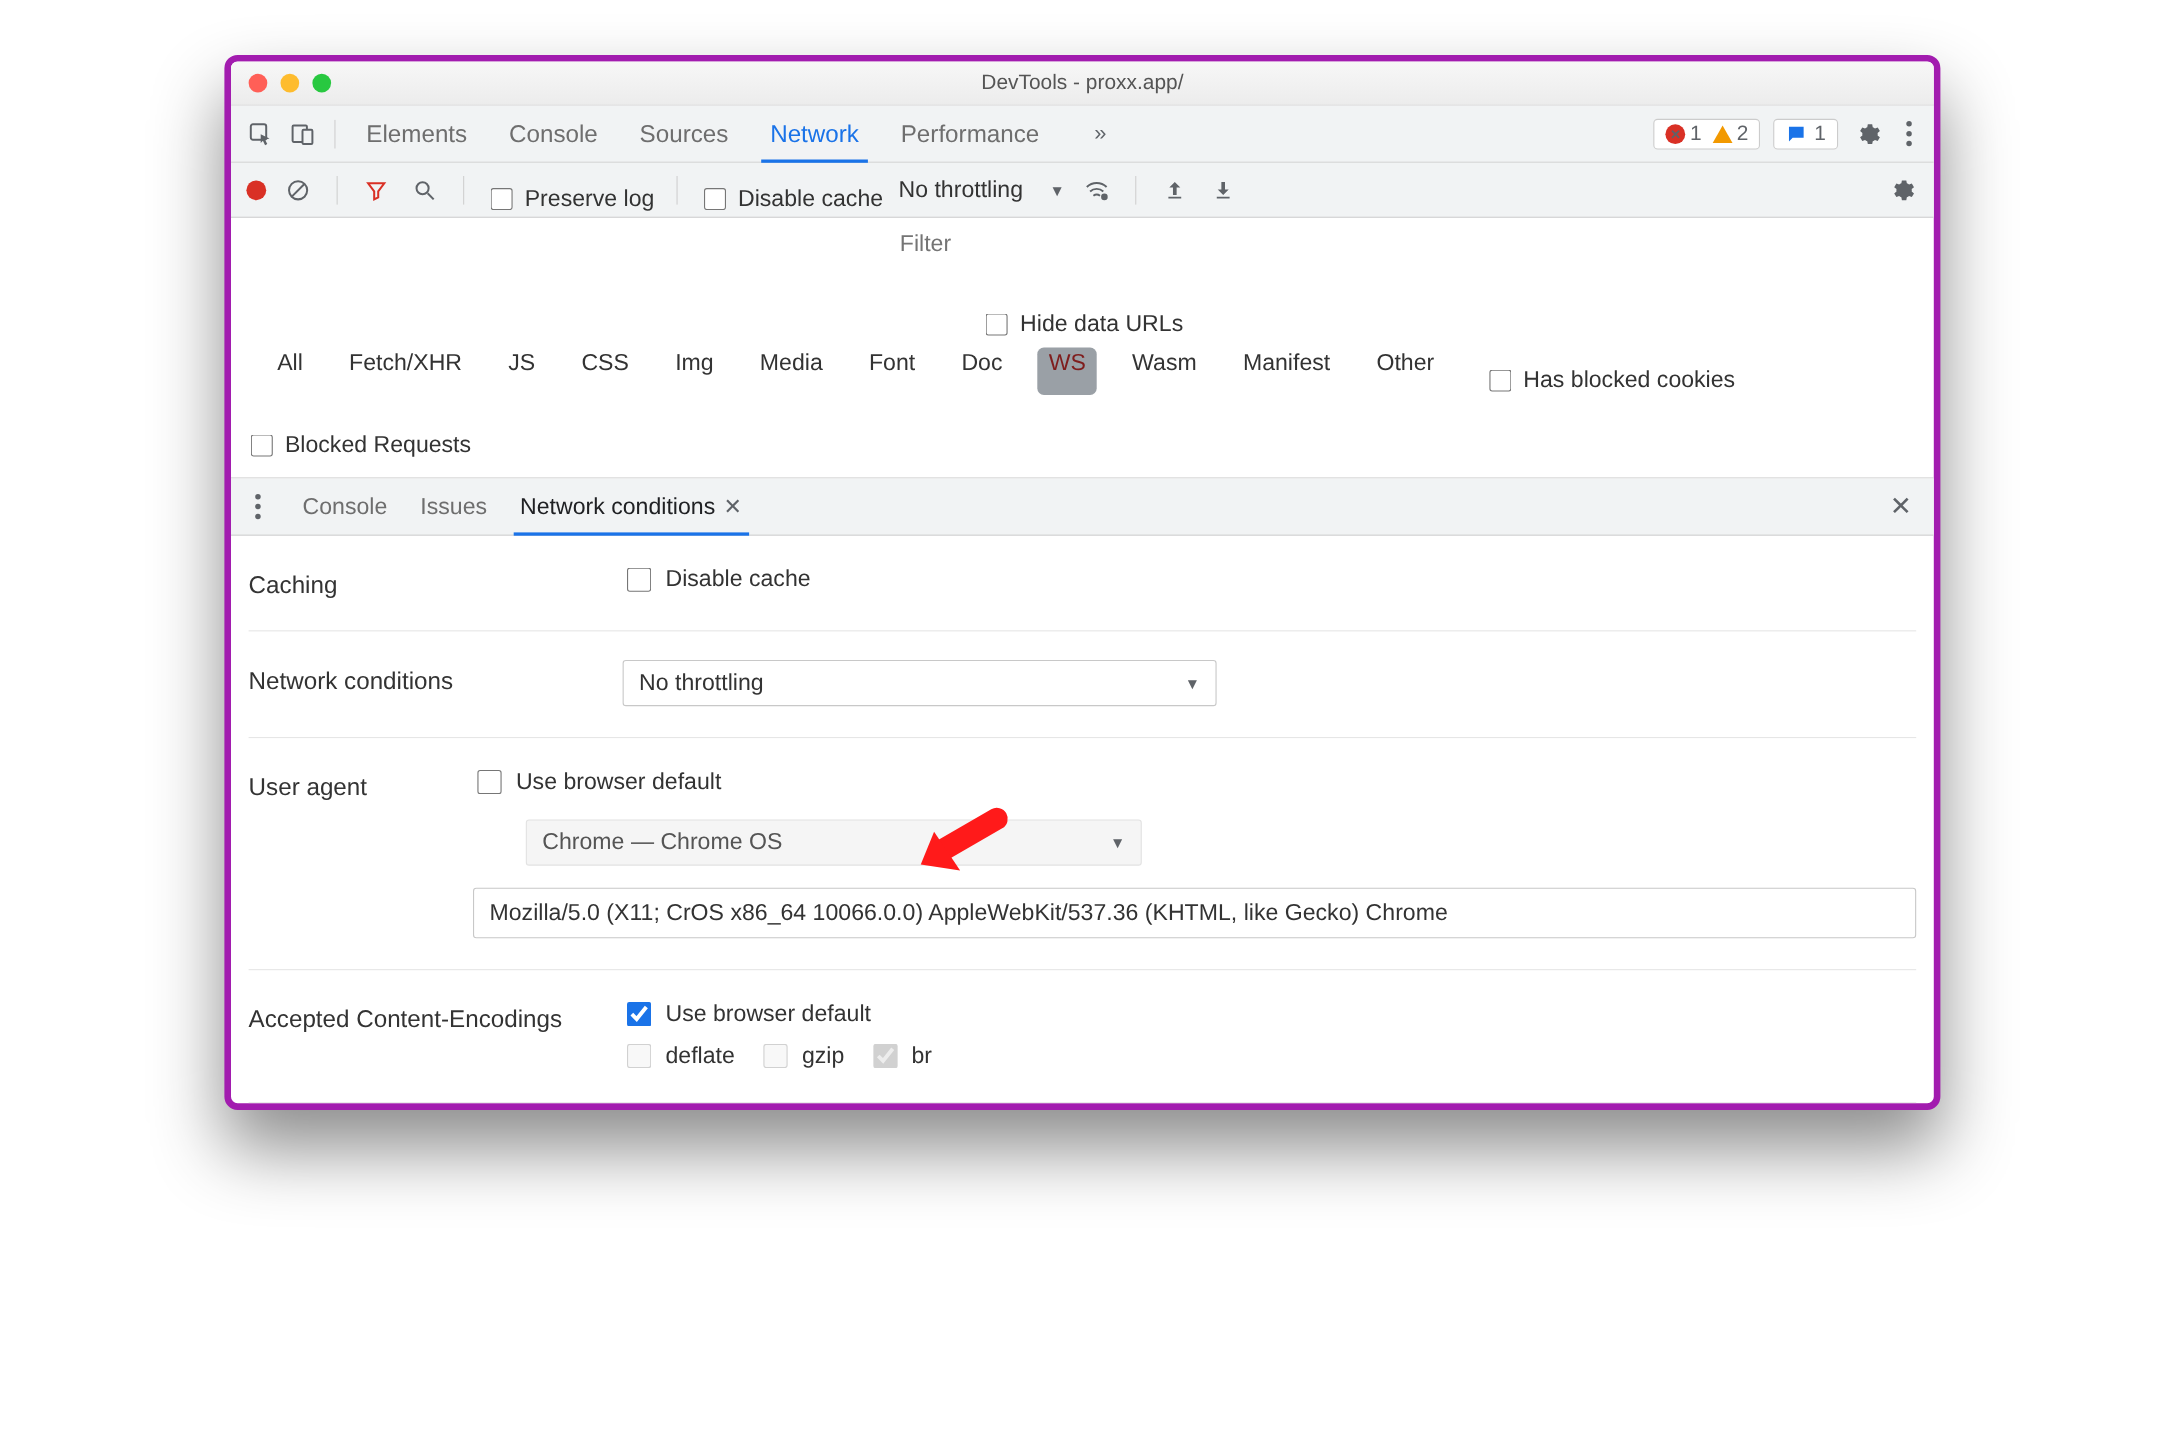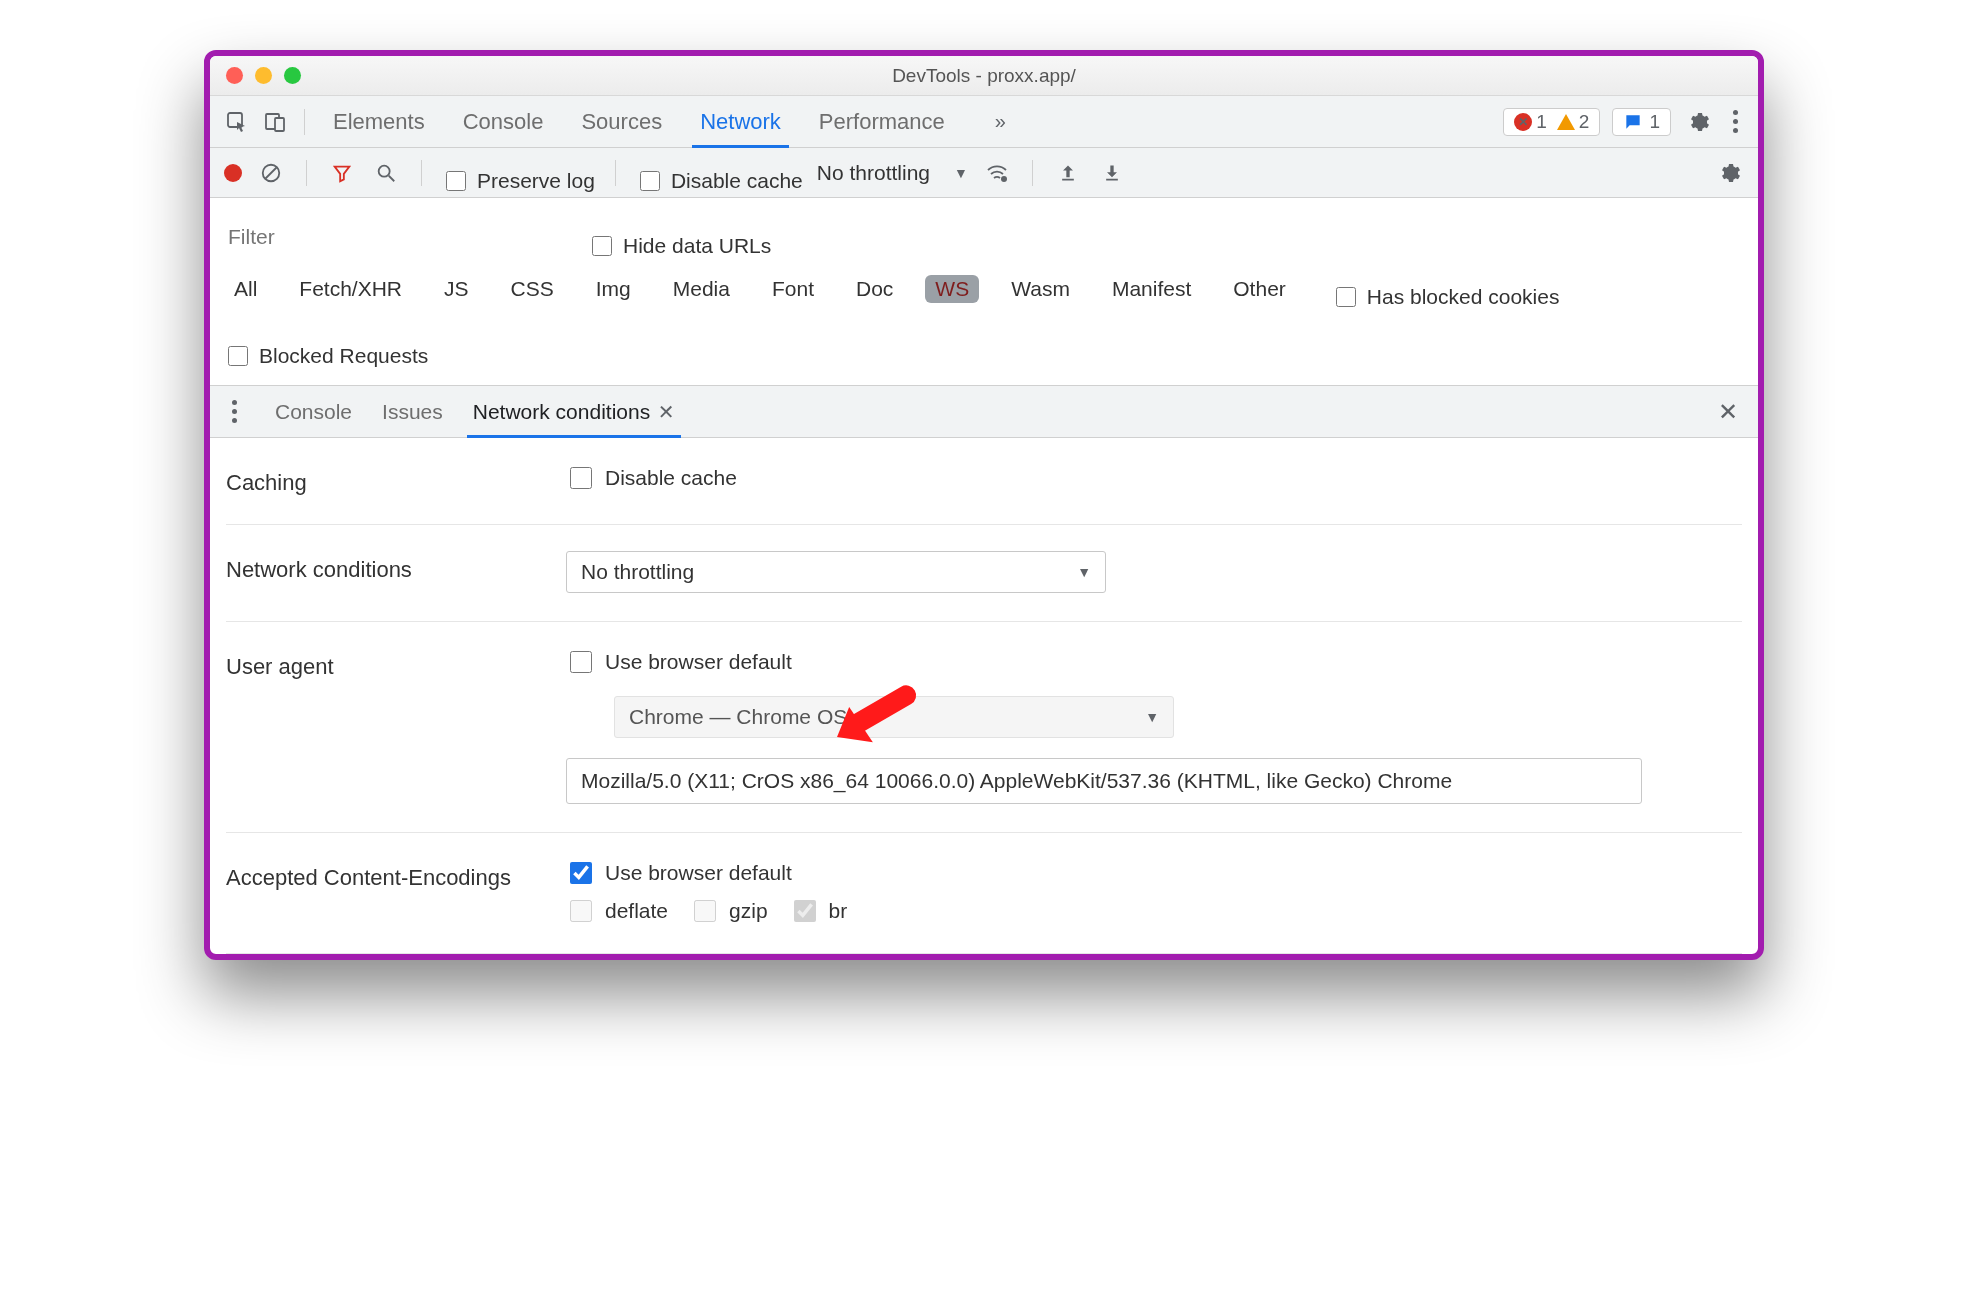--- a/index.html
+++ b/index.html
@@ -94,30 +94,31 @@
   .rec { width:18px; height:18px; border-radius:50%; background:var(--red); }
   .nope { color:#5f6368; }
   .chk { display:flex; align-items:center; gap:8px; font-size:21px; color:#333;margin-top:17px; }
   .chk input { width:20px; height:20px; accent-color:var(--accent); }
   .selectish { font-size:21px; color:#333; padding-right:4px; }
   .down-caret { color:#5f6368; font-size:14px; margin-left:6px;}
 
   
   .filterrow {
     display:flex; align-items:center; gap:24px;
-    padding:18px 14px 4px 14px;
+    padding:6px 14px 4px 14px;
     font-size:21px;
+    flex-direction:column;
   }
   .filter-input {
     width:340px; border:none; border-bottom:1px solid transparent; padding:6px 4px;
     font-size:21px; color:#888; background:#fff; outline:none;
   }
   .types {
-    display:flex; align-items:center; gap:22px;
-    padding:4px 14px 10px 14px;
+    display:flex; gap:22px;
+    padding:4px 14px 10px 32px;
     font-size:21px;
     flex-wrap:wrap;
   }
   .pill { padding:2px 10px; border-radius:6px; }
   .pill.active { background:#9aa0a6; color:#7f1d1d; }
   .blockedrow {
     display:flex; align-items:center; gap:10px;
     padding:6px 14px 16px 14px;
     font-size:21px;
     border-bottom:1px solid var(--border);
@@ -151,21 +152,21 @@
   .row .controls { flex:1; display:flex; flex-direction:column; gap:20px; font-size:21px;}
   .select {
     display:flex; align-items:center; justify-content:space-between;
     border:1px solid #c8c8c8; border-radius:3px;
     padding:8px 14px; background:#fff; width:540px; font-size:21px;
   }
   .select.muted { background:#f5f5f5; border-color:#e2e2e2; color:#555;margin-left:48px; }
   .select .caret { font-size:14px; color:#5f6368; }
   .textfield {
     border:1px solid #c8c8c8; border-radius:3px; padding:10px 14px;
-    font-size:21px; width:1076px; background:#fff; color:#333;
+    font-size:21px; width:1312px; background:#fff; color:#333;
     white-space:nowrap; overflow:hidden;
   }
   .inline-chk { display:flex; align-items:center; gap:10px; font-size:21px;}
   .inline-chk input { width:22px; height:22px; accent-color:var(--accent); }
   .inline-list { display:flex; gap:22px; align-items:center;}
 
   
   .arrow {
     position:absolute; top:232px; left:620px; pointer-events:none;
   }

